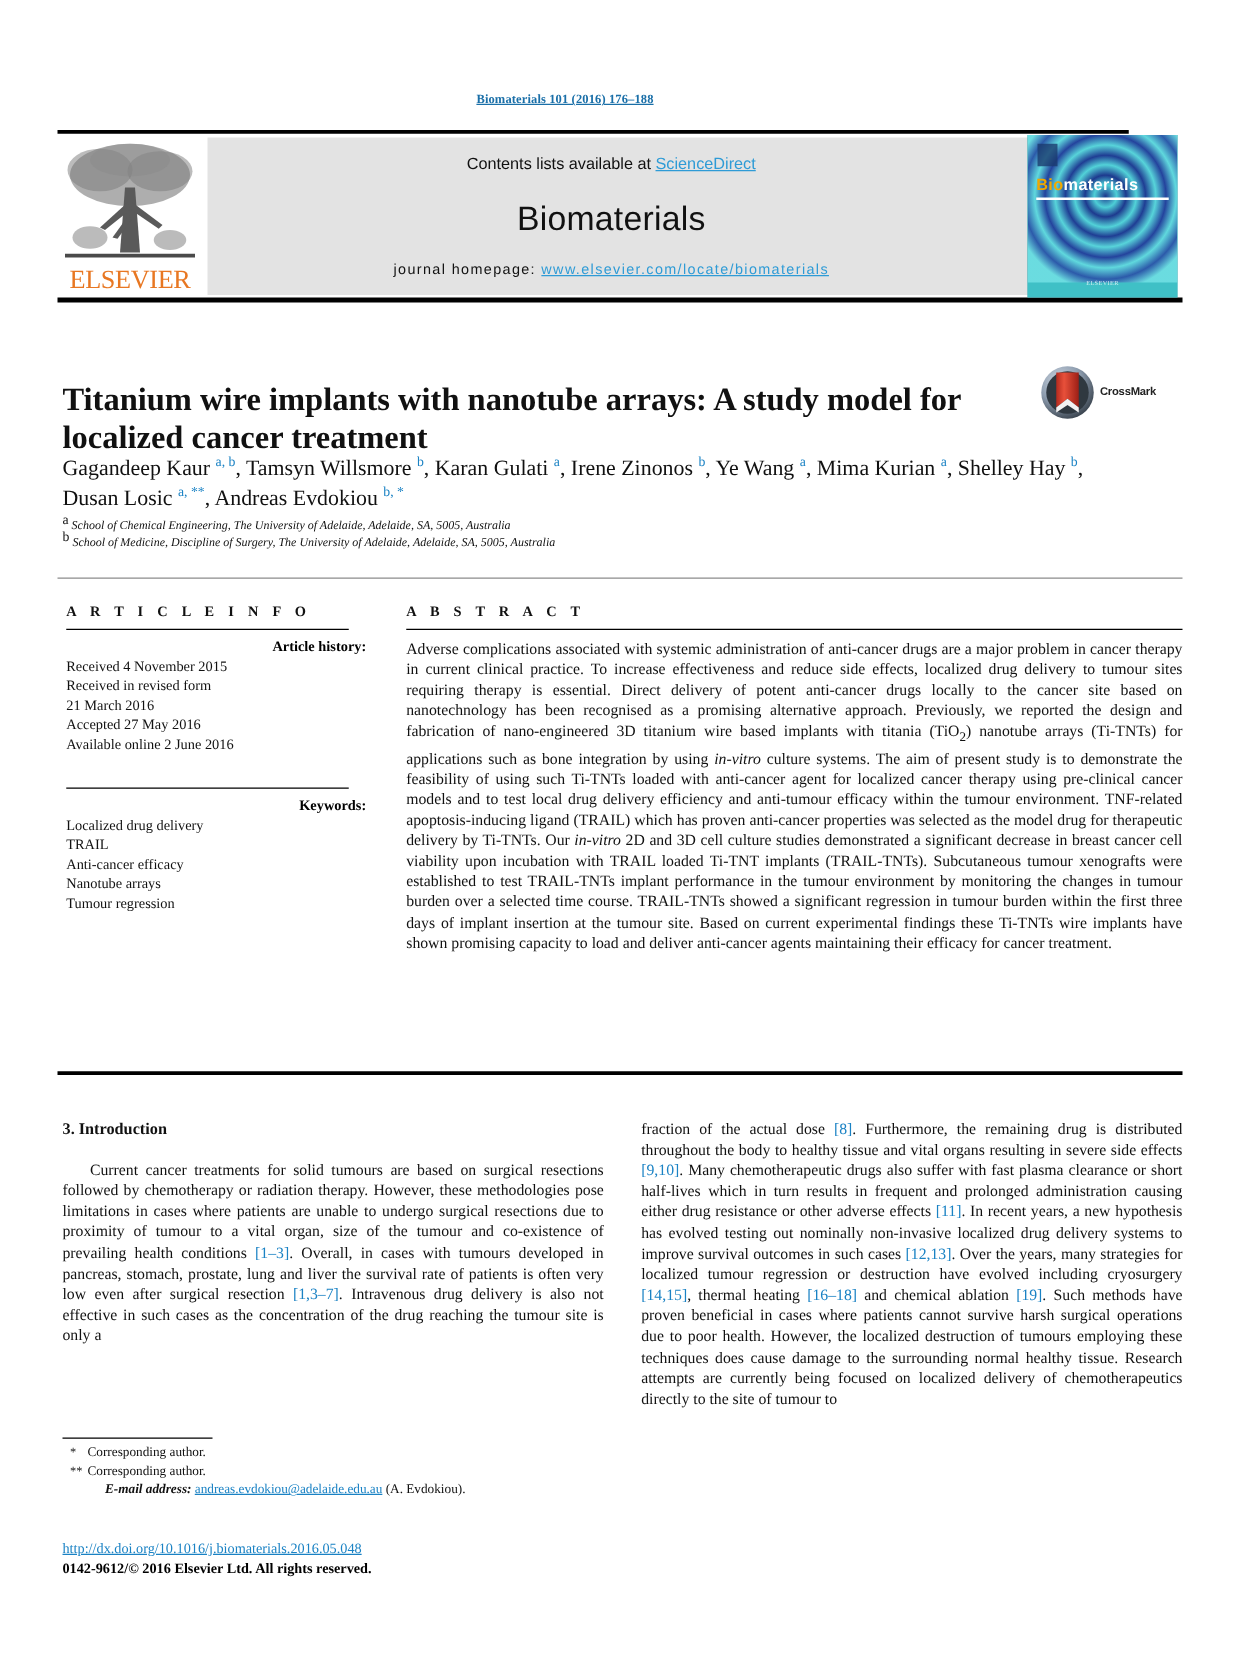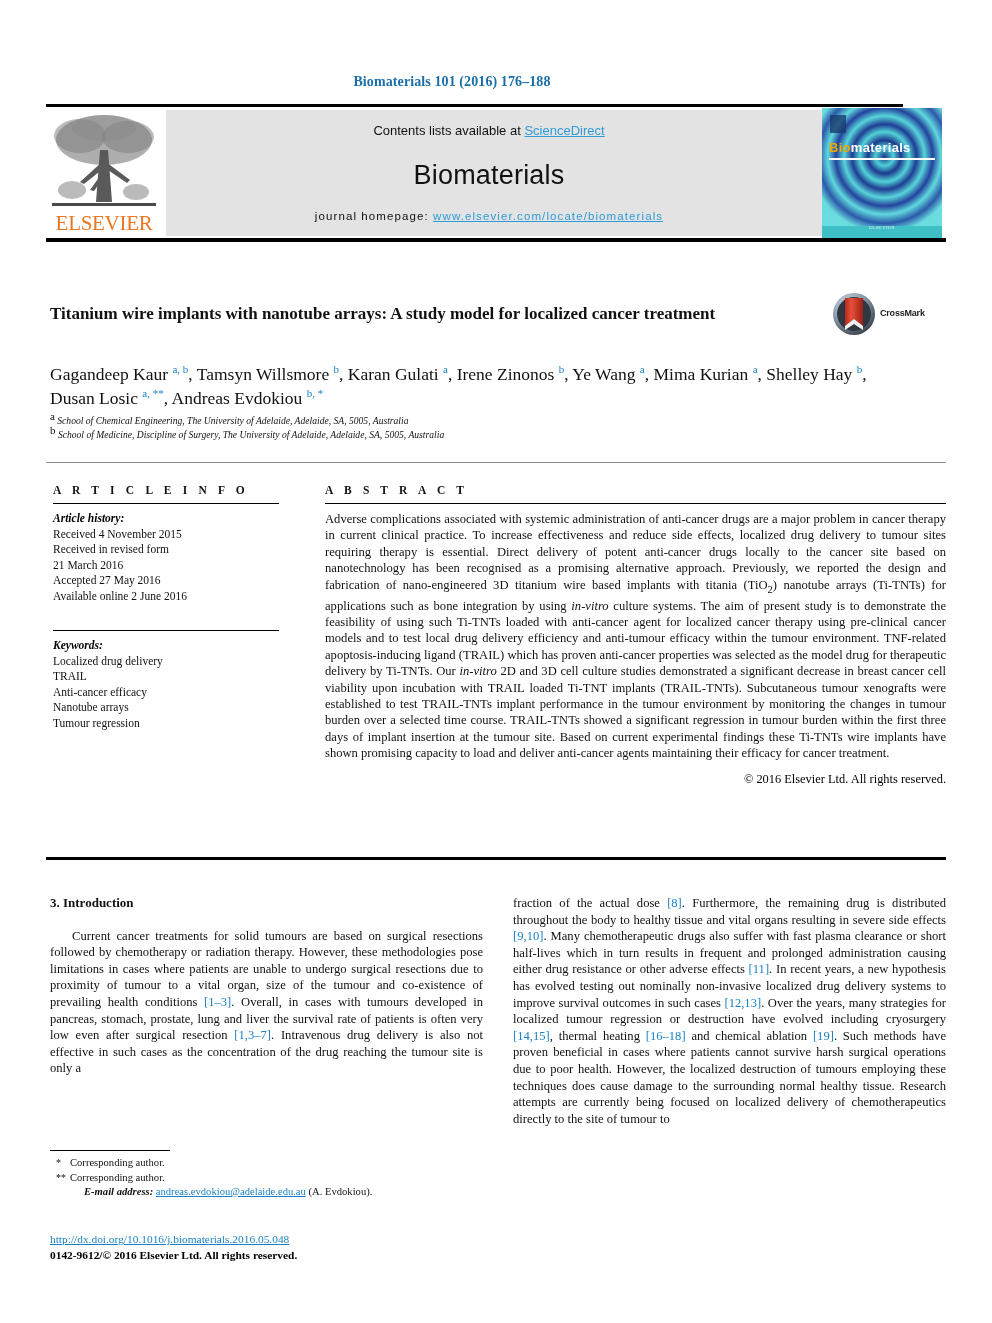--- a/index.html
+++ b/index.html
@@ -21,24 +21,25 @@
     width: 992px;
     height: 1323px;
   }
 
   
   .running-head {
     position: absolute;
     left: 0; top: 74px;
     width: 904px;
     text-align: center;
-    font-size: 14px;
+    font-size: 10px;
     font-weight: bold;
     color: #1a6fa8;
     letter-spacing: 0.1px;
+    text-decoration: underline;
   }
   .rule-top {
     position: absolute;
     left: 46px; top: 104px;
     width: 857px;
     height: 3px;
     background: #000;
   }
   .rule-bottom {
     position: absolute;
@@ -149,21 +150,21 @@
     z-index: 4;
     letter-spacing: .3px;
   }
 
   
   .title {
     position: absolute;
     left: 50px; top: 288px;
     width: 760px;
     font-family: "Liberation Serif", serif;
-    font-size: 17px;
+    font-size: 26px;
     line-height: 30px;
     color: #111;
   }
   .crossmark {
     position: absolute;
     left: 832px; top: 292px;
     width: 110px;
     height: 48px;
   }
   .crossmark-label {
@@ -233,24 +234,24 @@
     margin-bottom: 7px;
   }
   .hr-thin {
     width: 226px;
     height: 1px;
     background: #000;
     margin: 4px 0 7px 0;
   }
   .hr-thin.w2 { width: 226px; height: 1px; }
   .info-label {
-    font-style: italic;
     font-weight: bold;
     font-size: 11.5px;
     line-height: 15.5px;
+    text-align: right;
   }
   .info-line {
     font-size: 11.5px;
     line-height: 15.5px;
     color: #111;
   }
   .kw-block { margin-top: 26px; }
 
   .abs-col {
     position: absolute;
@@ -447,21 +448,20 @@
       <div class="info-line">Anti-cancer efficacy</div>
       <div class="info-line">Nanotube arrays</div>
       <div class="info-line">Tumour regression</div>
     </div>
   </div>
 
   <div class="abs-col">
     <div class="sec-head">A B S T R A C T</div>
     <div class="hr-thin" style="width:621px;"></div>
     <div class="abs-text">Adverse complications associated with systemic administration of anti-cancer drugs are a major problem in cancer therapy in current clinical practice. To increase effectiveness and reduce side effects, localized drug delivery to tumour sites requiring therapy is essential. Direct delivery of potent anti-cancer drugs locally to the cancer site based on nanotechnology has been recognised as a promising alternative approach. Previously, we reported the design and fabrication of nano-engineered 3D titanium wire based implants with titania (TiO<sub>2</sub>) nanotube arrays (Ti-TNTs) for applications such as bone integration by using <i>in-vitro</i> culture systems. The aim of present study is to demonstrate the feasibility of using such Ti-TNTs loaded with anti-cancer agent for localized cancer therapy using pre-clinical cancer models and to test local drug delivery efficiency and anti-tumour efficacy within the tumour environment. TNF-related apoptosis-inducing ligand (TRAIL) which has proven anti-cancer properties was selected as the model drug for therapeutic delivery by Ti-TNTs. Our <i>in-vitro</i> 2D and 3D cell culture studies demonstrated a significant decrease in breast cancer cell viability upon incubation with TRAIL loaded Ti-TNT implants (TRAIL-TNTs). Subcutaneous tumour xenografts were established to test TRAIL-TNTs implant performance in the tumour environment by monitoring the changes in tumour burden over a selected time course. TRAIL-TNTs showed a significant regression in tumour burden within the first three days of implant insertion at the tumour site. Based on current experimental findings these Ti-TNTs wire implants have shown promising capacity to load and deliver anti-cancer agents maintaining their efficacy for cancer treatment.</div>
-    <div class="copyright">© 2016 Elsevier Ltd. All rights reserved.</div>
   </div>
 
   <div class="col col-left">
     <div class="h2">3. Introduction</div>
     <p class="p-indent">Current cancer treatments for solid tumours are based on surgical resections followed by chemotherapy or radiation therapy. However, these methodologies pose limitations in cases where patients are unable to undergo surgical resections due to proximity of tumour to a vital organ, size of the tumour and co-existence of prevailing health conditions <span class="ref">[1–3]</span>. Overall, in cases with tumours developed in pancreas, stomach, prostate, lung and liver the survival rate of patients is often very low even after surgical resection <span class="ref">[1,3–7]</span>. Intravenous drug delivery is also not effective in such cases as the concentration of the drug reaching the tumour site is only a</p>
   </div>
 
   <div class="col col-right">
     <p style="margin:0;">fraction of the actual dose <span class="ref">[8]</span>. Furthermore, the remaining drug is distributed throughout the body to healthy tissue and vital organs resulting in severe side effects <span class="ref">[9,10]</span>. Many chemotherapeutic drugs also suffer with fast plasma clearance or short half-lives which in turn results in frequent and prolonged administration causing either drug resistance or other adverse effects <span class="ref">[11]</span>. In recent years, a new hypothesis has evolved testing out nominally non-invasive localized drug delivery systems to improve survival outcomes in such cases <span class="ref">[12,13]</span>. Over the years, many strategies for localized tumour regression or destruction have evolved including cryosurgery <span class="ref">[14,15]</span>, thermal heating <span class="ref">[16–18]</span> and chemical ablation <span class="ref">[19]</span>. Such methods have proven beneficial in cases where patients cannot survive harsh surgical operations due to poor health. However, the localized destruction of tumours employing these techniques does cause damage to the surrounding normal healthy tissue. Research attempts are currently being focused on localized delivery of chemotherapeutics directly to the site of tumour to</p>
   </div>

